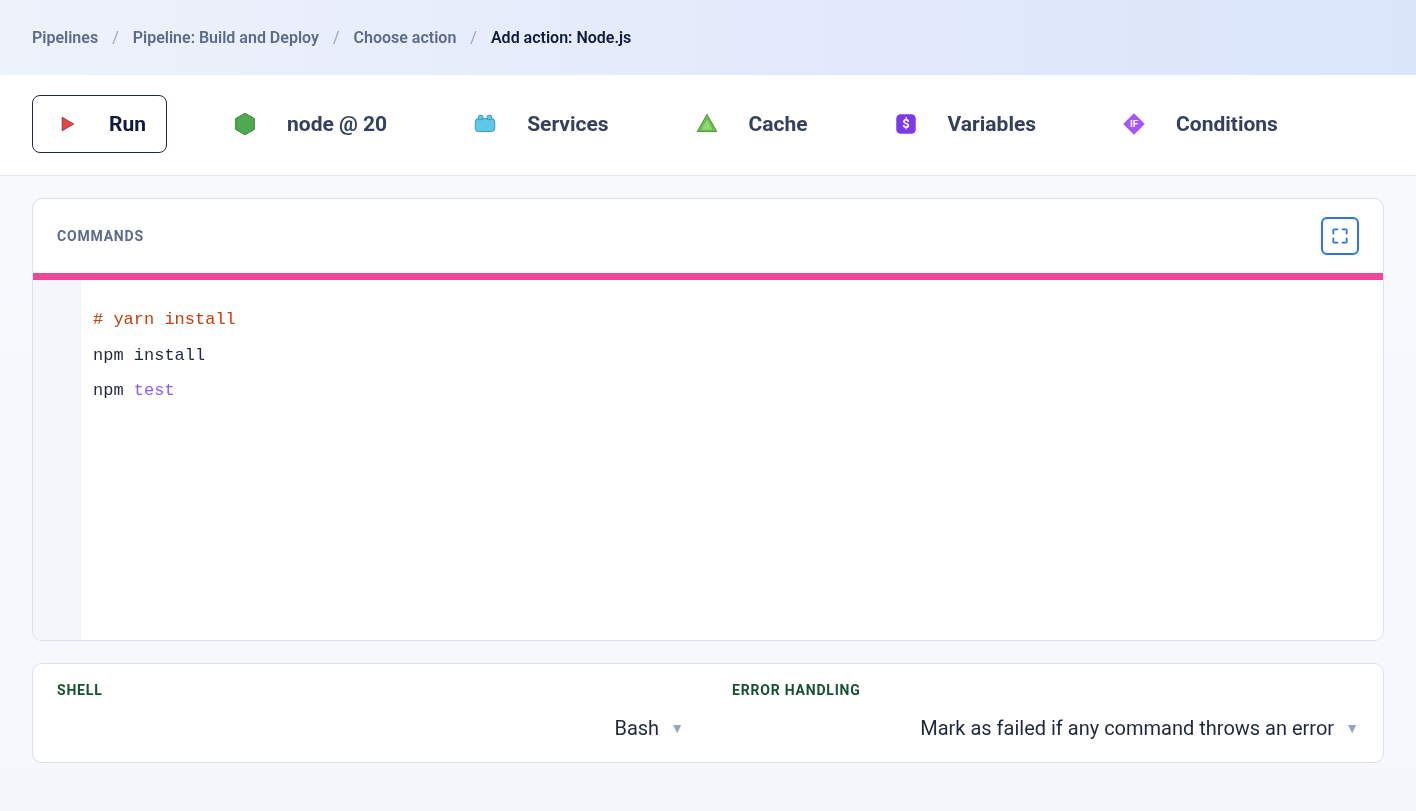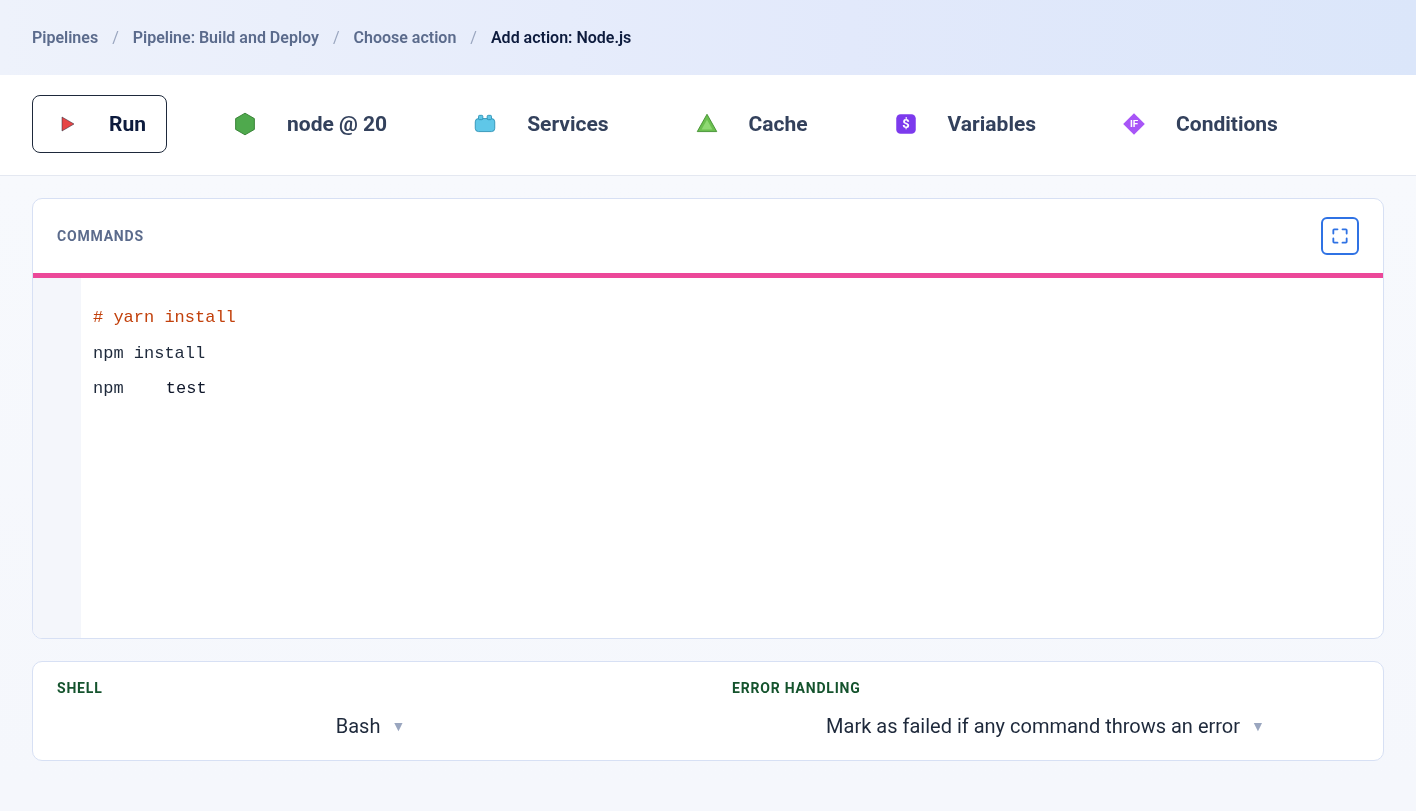--- a/index.html
+++ b/index.html
@@ -56,21 +56,21 @@
     background: #fff;
     border: 1px solid #d7e0f4;
     border-radius: 10px;
     overflow: hidden;
   }
   .panel-header {
     display: flex;
     justify-content: space-between;
     align-items: center;
     padding: 18px 24px;
-    border-bottom: 5px solid #ec4899;
+    border-bottom: 7px solid #ec4899;
   }
   .panel-title {
     font-size: 14px;
     font-weight: 700;
     letter-spacing: 0.8px;
     color: #5b6b8c;
   }
   .expand-btn {
     width: 38px; height: 38px;
     border: 2px solid #2f72e4;
@@ -89,42 +89,42 @@
   }
   .code-lines {
     padding: 22px 12px;
     font-family: "SFMono-Regular", Consolas, "Liberation Mono", Menlo, monospace;
     font-size: 17px;
     line-height: 2.1;
     white-space: pre;
   }
   .tok-comment { color: #c2410c; }
   .tok-default { color: #1e293b; }
-  .tok-keyword { color: #0f172a; margin-left: 32px; }
+  .tok-keyword { color: #8b5cf6; }
   .bottom-panel {
     margin-top: 22px;
     background: #fff;
     border: 1px solid #d7e0f4;
     border-radius: 10px;
     display: flex;
   }
   .field {
     flex: 1;
     padding: 18px 24px 22px;
   }
   .field-label {
     font-size: 14px;
     font-weight: 700;
     letter-spacing: 0.8px;
     color: #14532d;
     margin-bottom: 18px;
   }
   .select {
     display: flex;
-    justify-content: center;
+    justify-content: flex-end;
     align-items: center;
     font-size: 20px;
     color: #1e293b;
     cursor: pointer;
     gap: 11px;
   }
   .caret { color: #9aa6bf; font-size: 14px; }
 </style>
 </head>
 <body>

